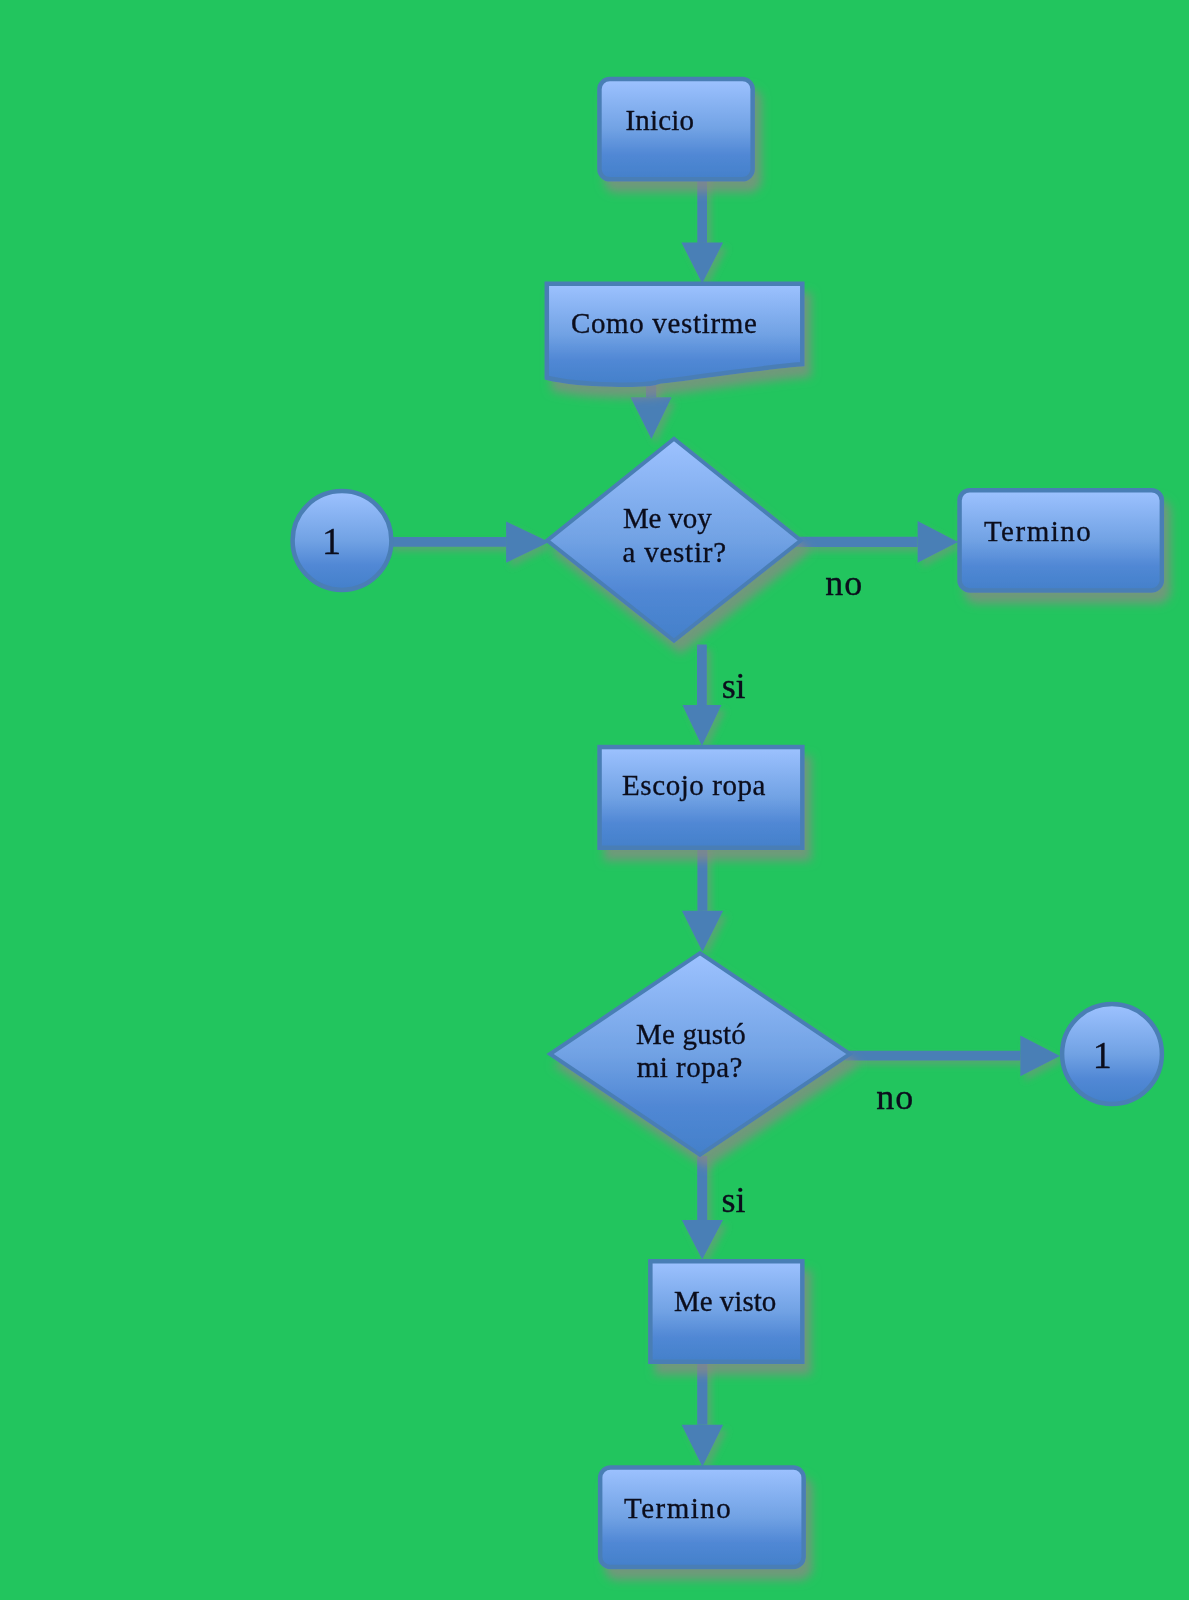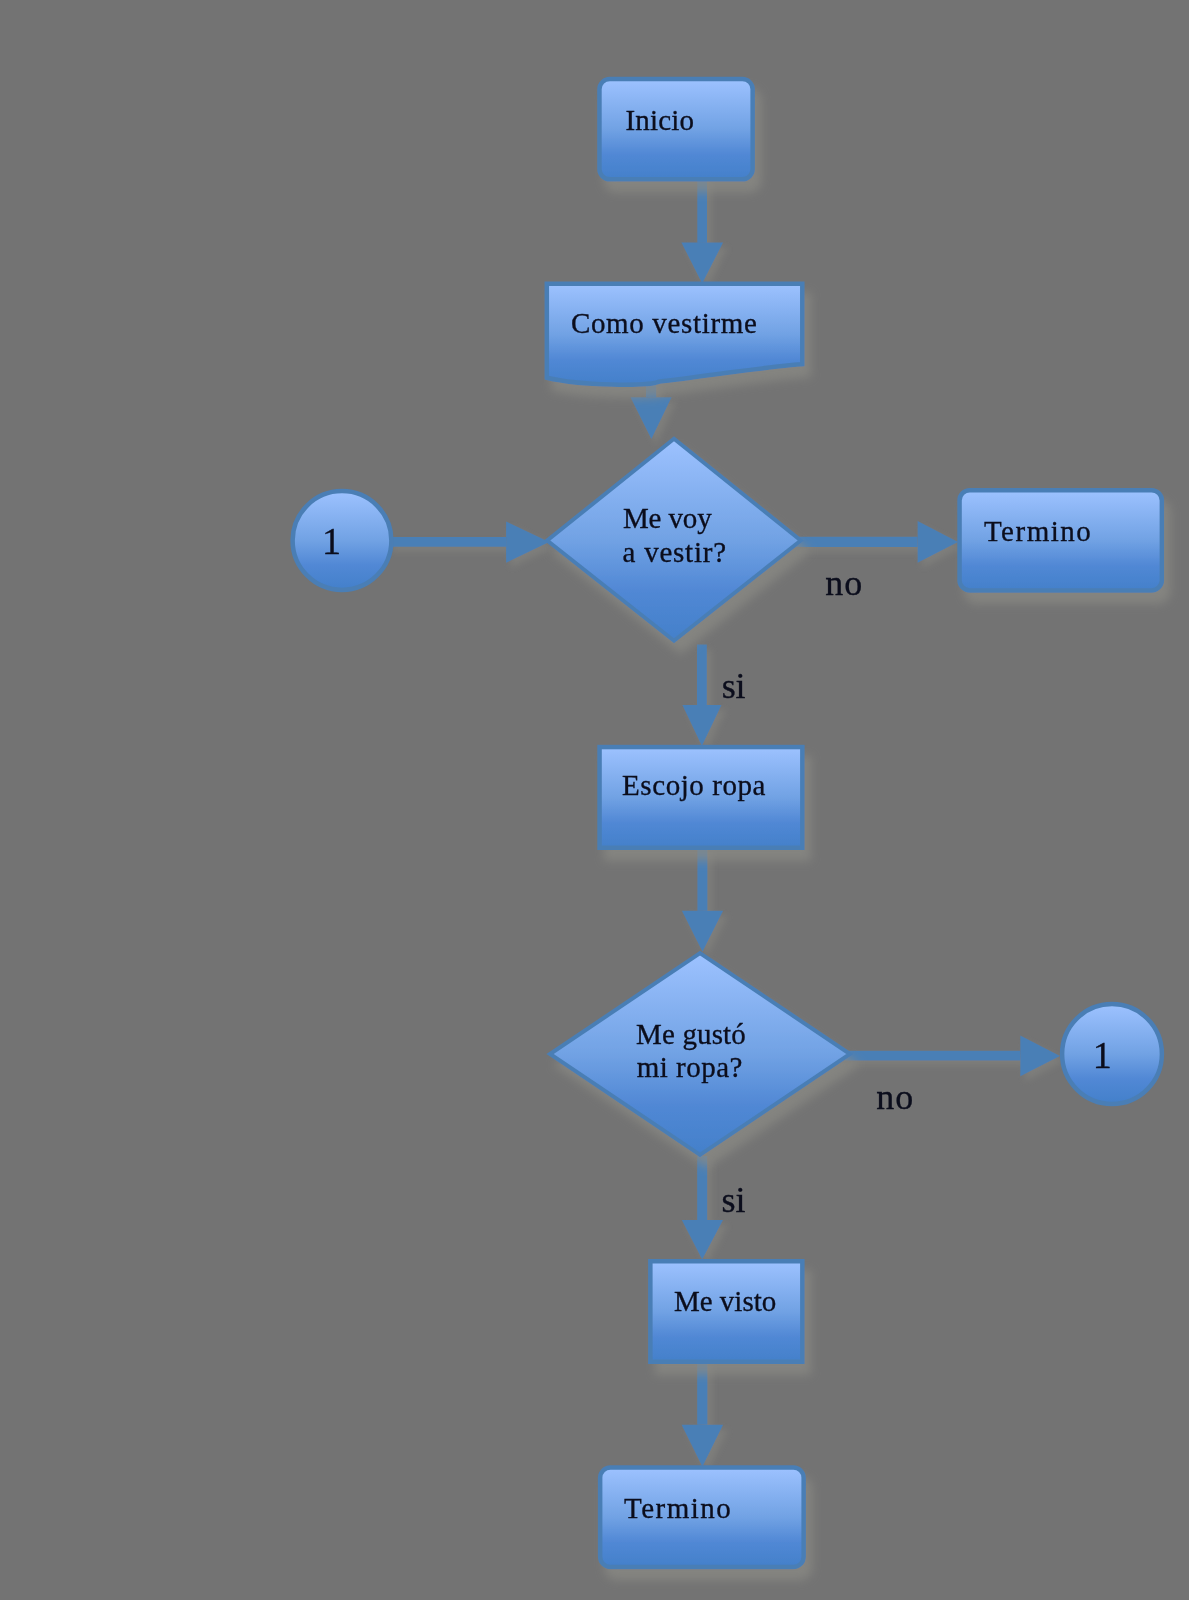--- a/index.html
+++ b/index.html
@@ -1,18 +1,18 @@
 <!DOCTYPE html>
 <html><head>
 <meta charset="utf-8">
 <title>Flowchart - Como vestirme</title>
 <style>
   html,body{margin:0;padding:0;background:#ffffff;}
   body{width:1189px;height:1600px;overflow:hidden;font-family:"Liberation Serif",serif;}
-  #stage{position:relative;width:1189px;height:1600px;background:#737373;}
+  #stage{position:relative;width:1189px;height:1600px;background:#22c55e;}
   svg#flow{position:absolute;left:0;top:0;width:1189px;height:1600px;display:block;}
   text{font-family:"Liberation Serif",serif;fill:#0b0d1c;stroke:#0b0d1c;stroke-width:0.32;paint-order:stroke fill;}
   .nodetext{font-size:29px;}
   .edgetext{font-size:36px;}
   .conntext{font-size:38px;}
 </style>
 </head>
 <body>
 
 <div id="stage">

